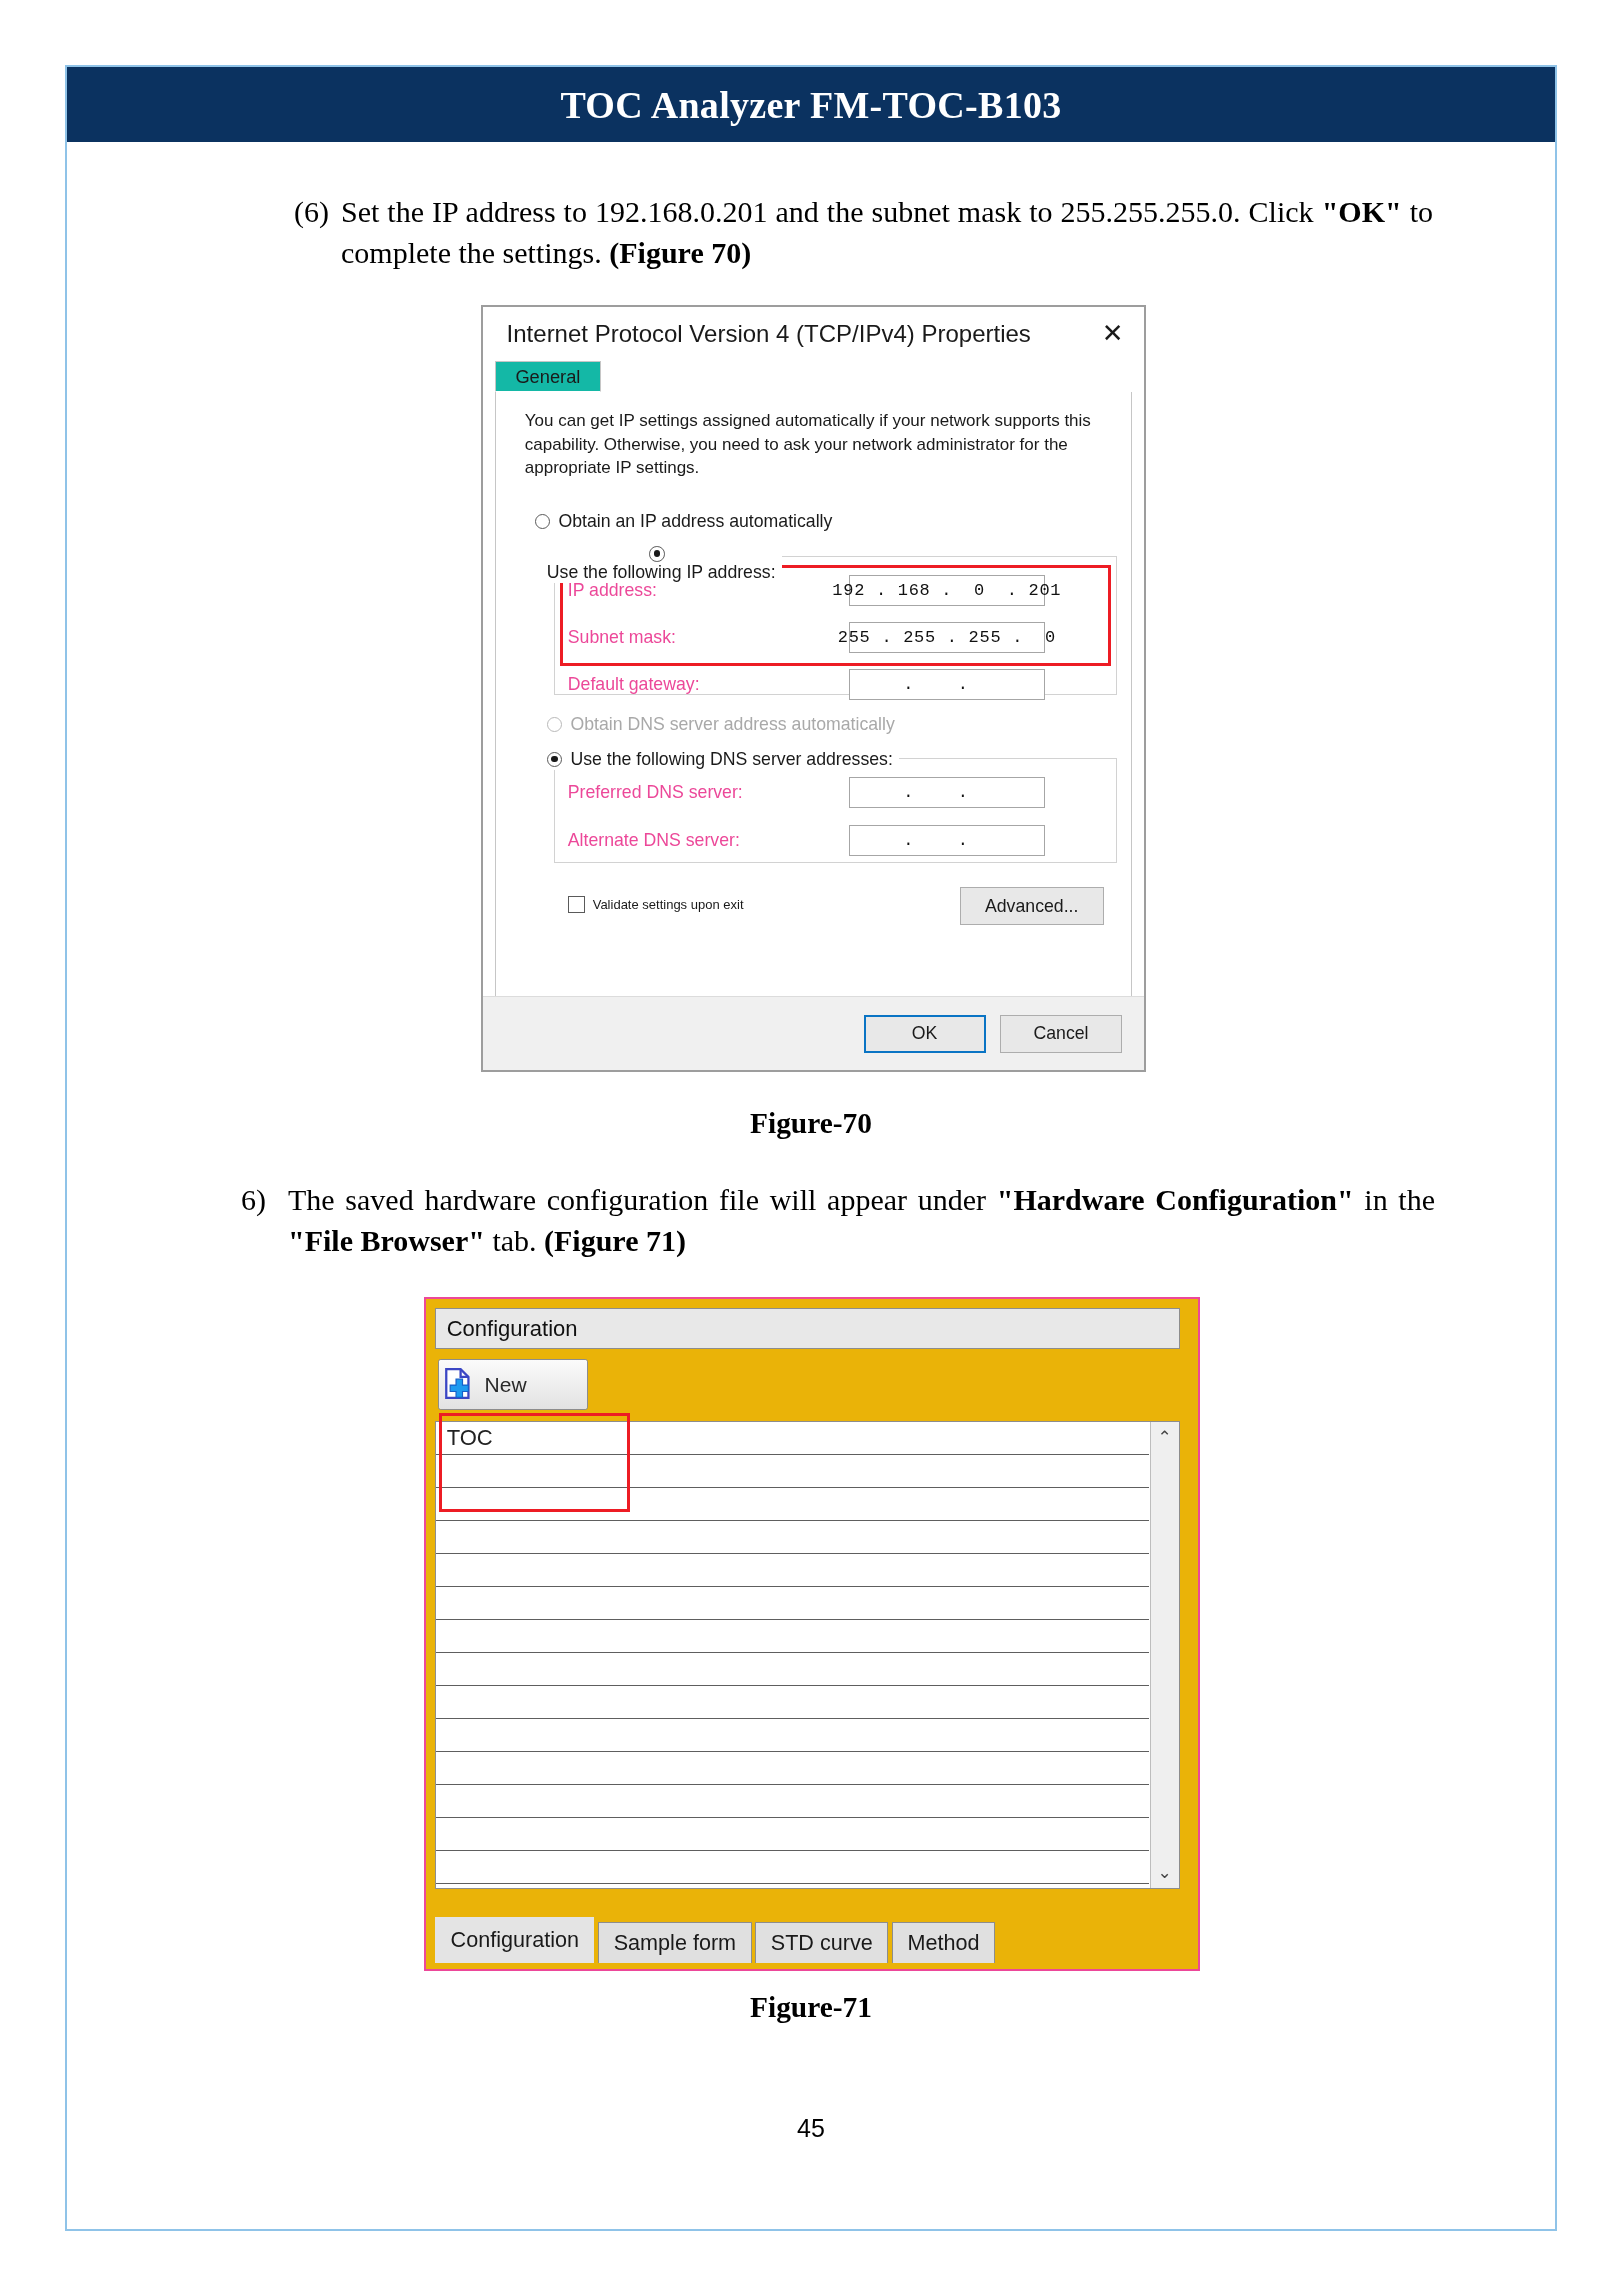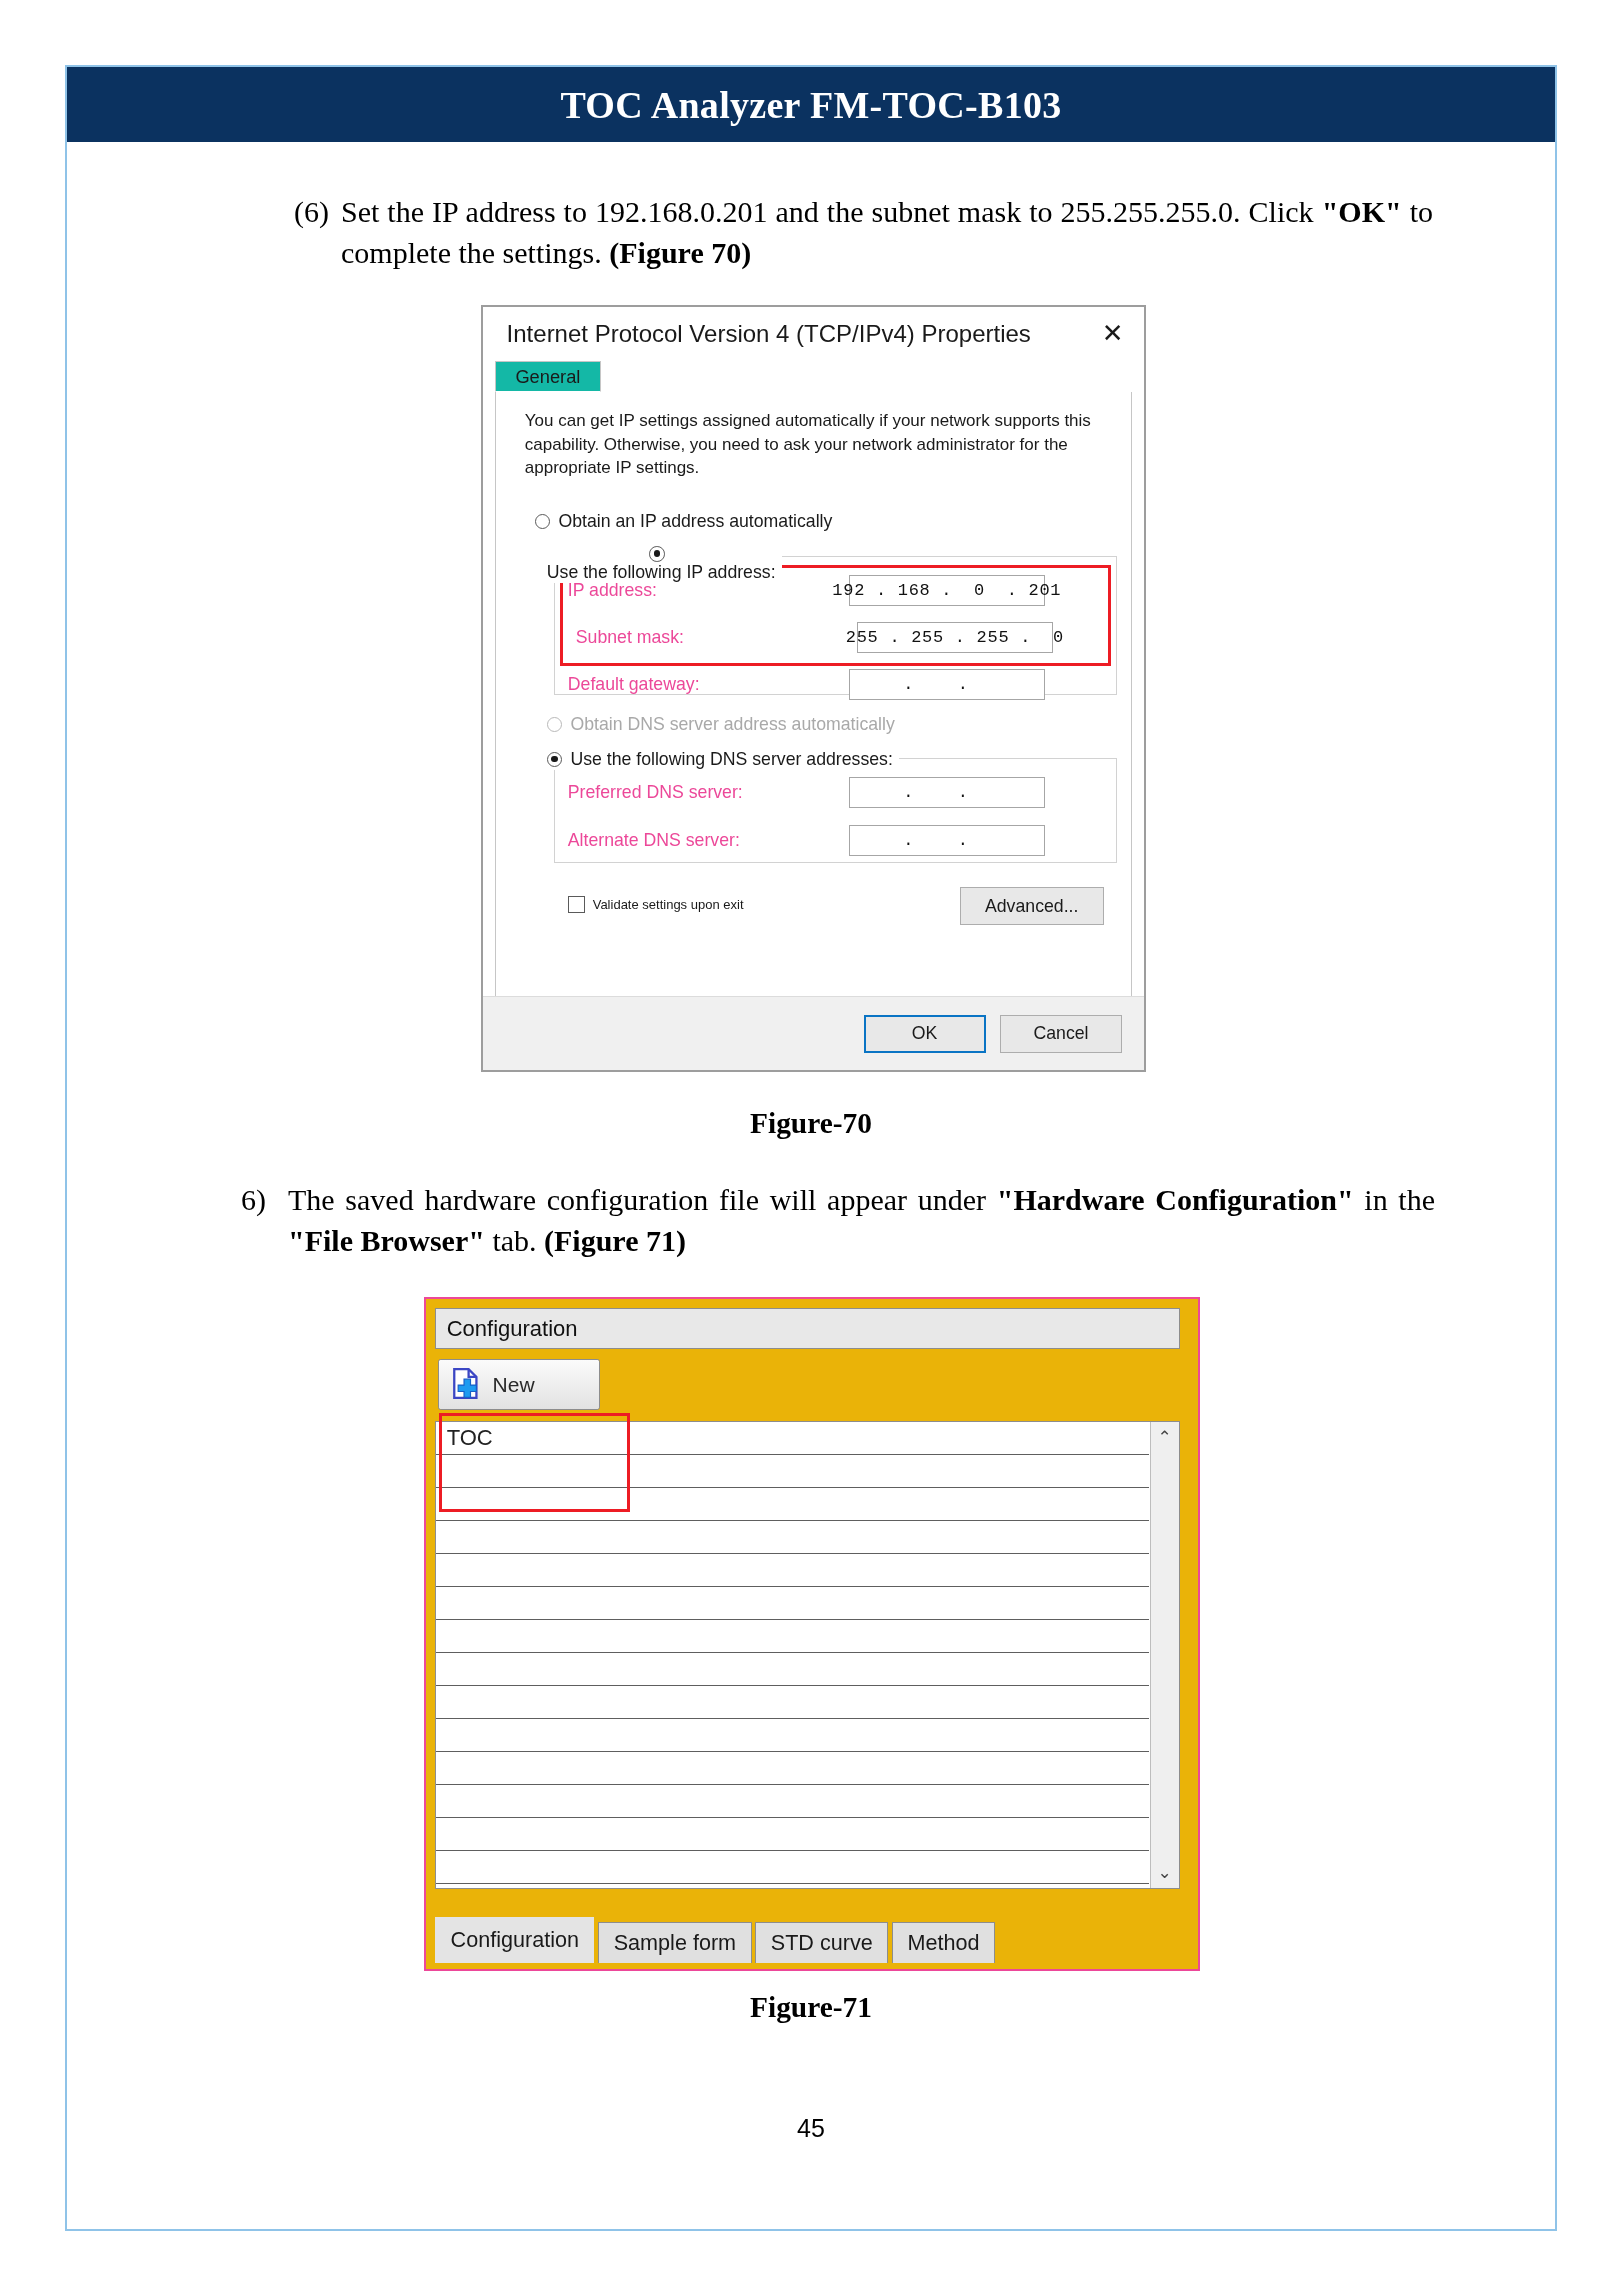--- a/index.html
+++ b/index.html
@@ -252,21 +252,21 @@
     display: flex;
     align-items: center;
     justify-content: center;
     font-family: "Liberation Mono", monospace;
     font-size: 17px;
     letter-spacing: 0.7px;
     color: #111;
     white-space: pre;
   }
   #fr-ipaddr  { left: 72px; top: 181px; }
-  #fr-subnet  { left: 80px; top: 228px; justify-content: space-between; }
+  #fr-subnet  { left: 72px; top: 228px; justify-content: space-between; }
   #fr-gateway { left: 72px; top: 275px; }
   #fr-pdns    { left: 72px; top: 383px; }
   #fr-adns    { left: 72px; top: 431px; }
 
   .redbox {
     position: absolute;
     border: 3.9px solid #ed1c24;
     box-sizing: border-box;
     pointer-events: none;
   }
@@ -358,30 +358,30 @@
     display: flex;
     align-items: center;
     padding-left: 10.5px;
     font-size: 22px;
     color: #111;
   }
   .cfg-new-btn {
     position: absolute;
     left: 11.8px;
     top: 60px;
-    width: 162px;
+    width: 150px;
     height: 51px;
     background: linear-gradient(#fbfbfb, #e2e2e2);
     border: 1.3px solid #8d8d8d;
     border-radius: 2.6px;
     box-sizing: border-box;
     display: flex;
     align-items: center;
     gap: 11.8px;
-    padding-left: 12px;
+    padding-left: 4px;
   }
   .cfg-new-label {
     font-size: 21px;
     color: #2a2a2a;
   }
   .cfg-list {
     position: absolute;
     left: 9.2px;
     top: 122px;
     right: 18.3px;

